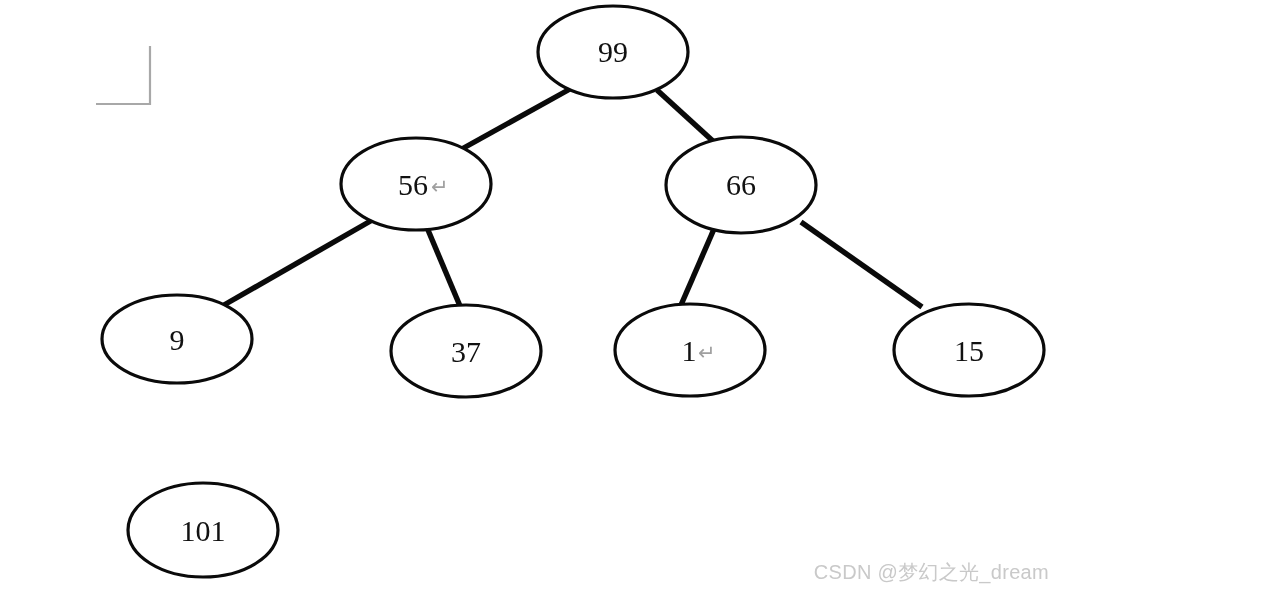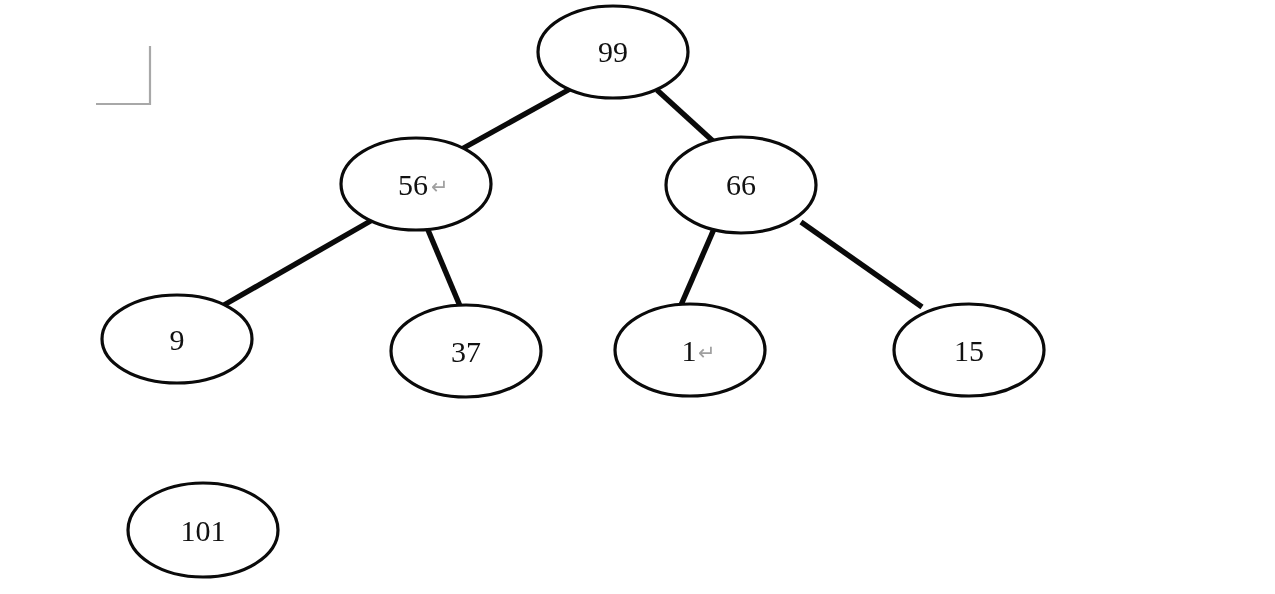--- a/index.html
+++ b/index.html
@@ -126,14 +126,15 @@
       </g>
 
       <g>
         <ellipse class="node-ellipse" cx="203" cy="530" rx="75" ry="47"></ellipse>
         <text class="node-label" x="203" y="534">101</text>
       </g>
 
     </g>
   </svg>
 
+  <div class="watermark">CSDN @梦幻之光_dream</div>
 
 </div>
 
 </body></html>

